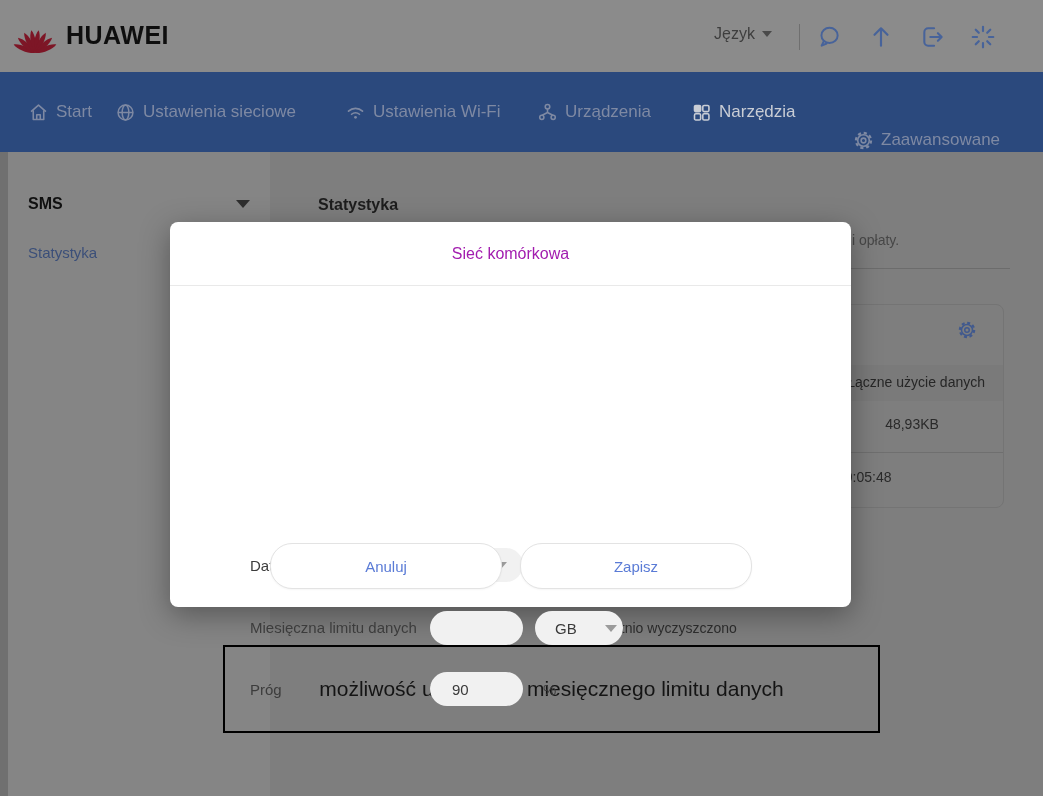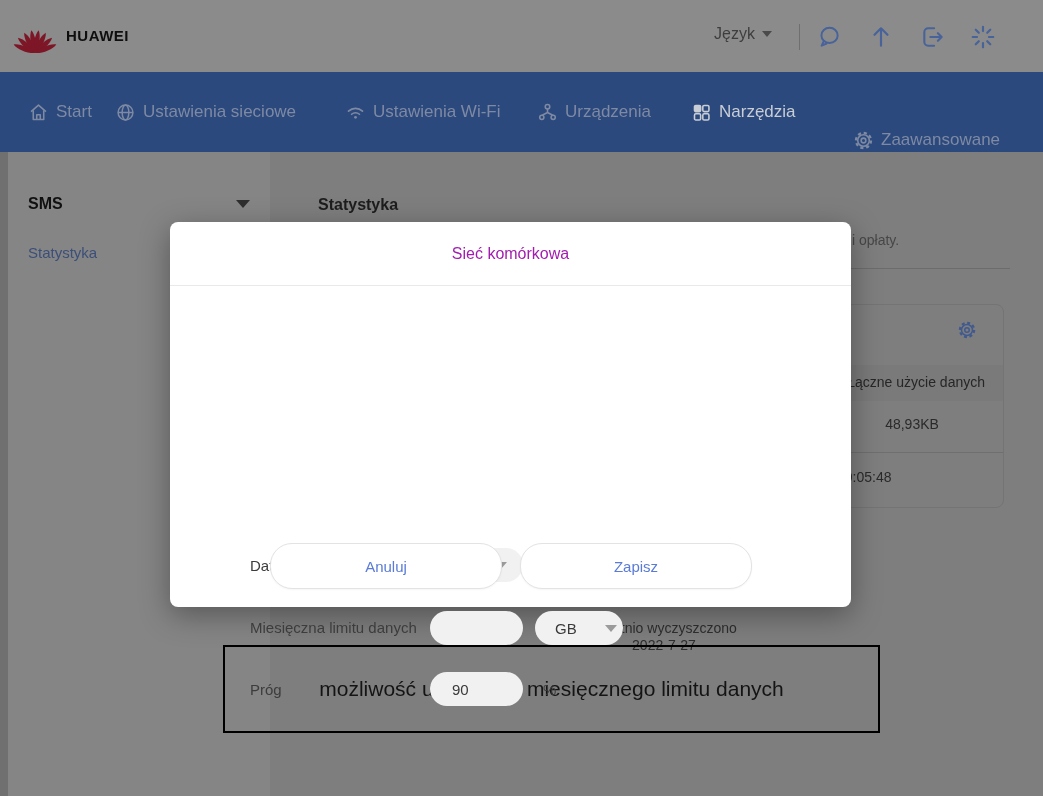--- a/index.html
+++ b/index.html
@@ -4,21 +4,21 @@
 <style>
   html,body{margin:0;padding:0;}
   body{font-family:"Liberation Sans",sans-serif;background:#4a4a4a;}
   .screen{position:relative;width:1043px;height:796px;overflow:hidden;background:#7e7e7e;
           -webkit-font-smoothing:antialiased;}
   .abs{position:absolute;}
 
   
   .hdr{left:0;top:0;width:1043px;height:72px;background:#8b8b8b;}
   .brand{left:12px;top:14px;display:flex;align-items:center;gap:8px;}
-  .brand-text{font-size:15px;font-weight:bold;color:#0e0e0e;letter-spacing:.5px;}
+  .brand-text{font-size:25px;font-weight:bold;color:#0e0e0e;letter-spacing:.5px;}
   .lang{left:714px;top:25px;display:flex;align-items:center;gap:7px;font-size:16px;color:#3e3e3e;cursor:pointer;}
   .hdr-divider{left:799px;top:24px;width:1px;height:26px;background:#6f6f6f;}
   .hicon{width:26px;height:26px;top:24px;color:#47639a;cursor:pointer;}
   .hicon svg{width:26px;height:26px;display:block;}
   .i-msg{left:816px;} .i-up{left:868px;} .i-out{left:920px;} .i-spin{left:970px;}
 
   .nav{left:0;top:72px;width:1043px;height:80px;background:#2b497d;}
   .nav-item{position:absolute;top:0;height:80px;display:flex;align-items:center;gap:7px;
             font-size:17px;color:#7e89a3;cursor:pointer;}
   .nav-item svg{width:21px;height:21px;display:block;}
@@ -202,21 +202,20 @@
     </div>
     <div class="card-head">
       <span class="card-head-cell">Łączne użycie danych</span>
     </div>
     <div class="card-row1">48,93KB</div>
     <div class="card-sep"></div>
     <div class="card-row2">00:05:48</div>
   </div>
 
   <div class="abs cleared" style="top:620px;">Ostatnio wyczyszczono</div>
-  <div class="abs cleared" style="top:637px;">2022-7-27</div>
 
   <div class="abs note-box">
     <span class="note-text">możliwość ustawienia miesięcznego limitu danych</span>
   </div>
 
   <div class="abs modal">
     <div class="m-title">Sieć komórkowa</div>
     <div class="m-rule"></div>
 
     <div class="m-label l1">Data rozpoczęcia</div>

